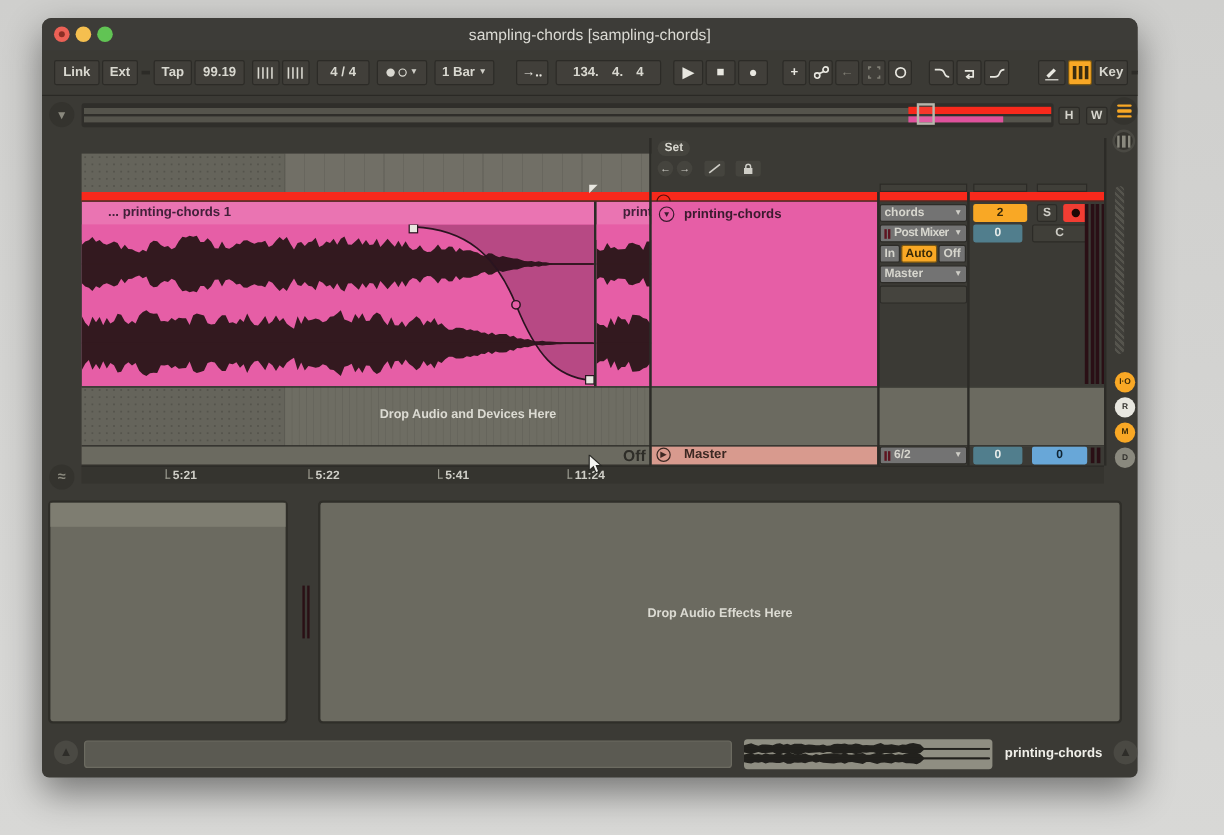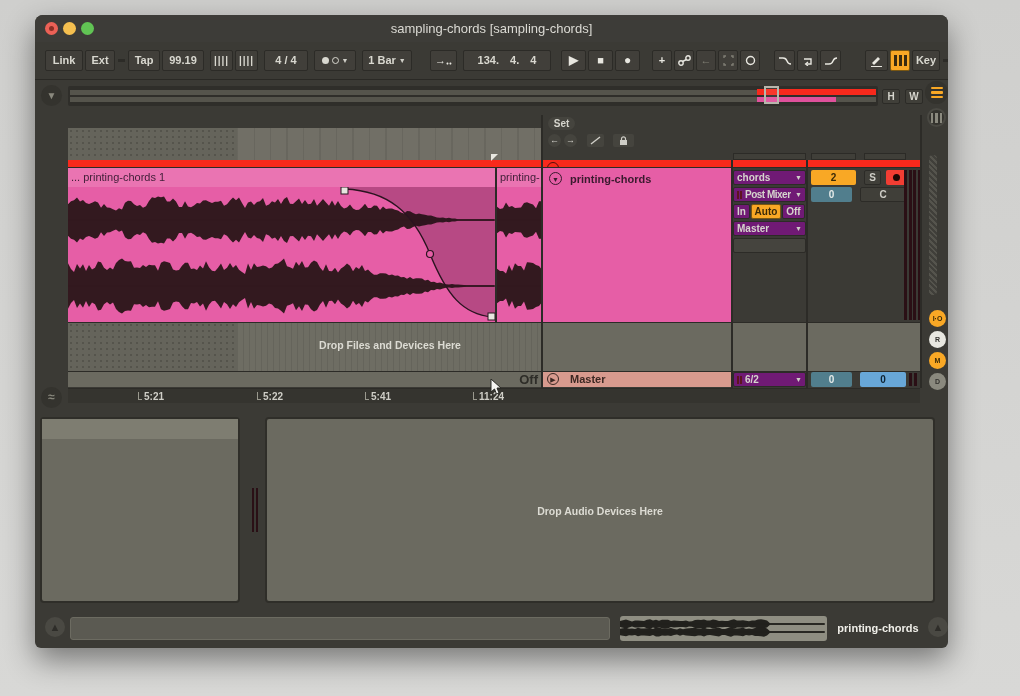--- a/index.html
+++ b/index.html
@@ -50,24 +50,24 @@
   .timelbl{position:absolute;top:2px;font-size:10px;font-weight:bold;color:#cfcec7;}
   .timelbl::before{content:"";display:inline-block;width:3px;height:7px;border-left:1px solid #9a998e;border-bottom:1px solid #9a998e;margin-right:2px;}
   
   .dots{background-image:radial-gradient(rgba(0,0,0,.16) 1px,transparent 1px);background-size:6px 6px;}
   .grid16{background-image:repeating-linear-gradient(90deg,rgba(0,0,0,.08) 0 1px,transparent 1px 16.5px);}
   
   .setpill{position:absolute;background:#45443e;border-radius:7px;color:#d6d5cd;font-size:10px;font-weight:bold;text-align:center;}
   .setcirc{position:absolute;width:13px;height:13px;border-radius:50%;background:#45443e;color:#cfcec7;font-size:9px;line-height:13px;text-align:center;}
   .setbox{position:absolute;height:13px;background:#45443e;border-radius:2px;display:flex;align-items:center;justify-content:center;}
   
-  .cliptitle{position:absolute;left:0;right:0;top:0;height:32px;background:#ea74b2;color:#43203a;font-size:11px;font-weight:normal;line-height:19px;padding-left:3px;white-space:nowrap;overflow:hidden;}
+  .cliptitle{position:absolute;left:0;right:0;top:0;height:32px;background:#ea74b2;color:#43203a;font-size:11px;font-weight:bold;line-height:19px;padding-left:22px;white-space:nowrap;overflow:hidden;}
   .clipbody{position:absolute;left:0;right:0;top:19px;bottom:0;background:#e65ea6;}
   
-  .ddl{height:15px;background:#701a75;border:1px solid #2c2b27;border-radius:2px;color:#d6d5cd;font-size:10px;font-weight:bold;display:flex;align-items:center;padding:0 3px;position:relative;}
+  .ddl{height:15px;background:#737373;border:1px solid #2c2b27;border-radius:2px;color:#d6d5cd;font-size:10px;font-weight:bold;display:flex;align-items:center;padding:0 3px;position:relative;}
   .ddl .arr{position:absolute;right:3px;font-size:7px;color:#cfcec7;}
   .minibars{display:inline-flex;gap:1px;margin-right:3px;}
   .minibars i{width:2px;height:8px;background:#5d1420;}
   .cell{position:absolute;border-radius:2px;font-size:10px;font-weight:bold;display:flex;align-items:center;justify-content:center;}
   .meterpair{position:absolute;display:flex;gap:2px;}
   .meterpair i{width:3px;background:#2a0f15;}
   .divv{position:absolute;background:#2c2b27;}
   .divh{position:absolute;background:#2c2b27;}
   .iocircle{position:absolute;width:17px;height:17px;border-radius:50%;font-size:7px;font-weight:bold;text-align:center;line-height:17px;}
   .scrollpill{position:absolute;left:894px;top:140px;width:8px;height:140px;border-radius:4px;background:#55544d;background-image:repeating-linear-gradient(45deg,rgba(0,0,0,.25) 0 2px,transparent 2px 4px);}
@@ -326,21 +326,21 @@
         <i></i>
         <i></i>
       </div>
     <div class="meterpair" style="left:878px;top:155px;height:150px">
         <i></i>
         <i></i>
       </div>
 
     <div class="abs dots" style="left:33px;top:307px;width:169px;height:50px;background-color:#65645b"></div>
     <div class="abs dots grid16" style="left:202px;top:307px;width:306px;height:50px;background-color:#6e6d63">
-      <div class="droptext" style="top:17px">Drop Files and Devices Here</div>
+      <div class="droptext" style="top:17px">Drop Audio and Devices Here</div>
     </div>
     <div class="abs" style="left:508px;top:307px;width:377px;height:50px;background:#6b6a60"></div>
 
     <div class="abs" style="left:33px;top:357px;width:475px;height:15px;background:#6b6a60">
       <span style="position:absolute;right:5px;top:0px;font-size:13px;font-weight:bold;color:#2e2d28">Off</span>
     </div>
     <div class="abs" style="left:508px;top:357px;width:188px;height:15px;background:#d89a8e">
       <span style="position:absolute;left:4px;top:1px;width:12px;height:12px;border-radius:50%;border:1.5px solid #3c2823;color:#3c2823;font-size:7px;text-align:center;line-height:12px">▶</span>
       <span style="position:absolute;left:27px;top:1px;font-size:11px;font-weight:bold;color:#3c2823">Master</span>
     </div>
@@ -389,21 +389,21 @@
     <div class="panel" style="left:5px;top:402px;width:200px;height:186px">
       <div style="position:absolute;left:0;top:0;right:0;height:20px;background:#7e7d71"></div>
     </div>
 
     <div class="meterpair" style="left:217px;top:473px;height:44px">
         <i style="width:2px"></i>
         <i style="width:2px"></i>
       </div>
 
     <div class="panel" style="left:230px;top:402px;width:670px;height:186px">
-      <div class="droptext" style="top:86px">Drop Audio Devices Here</div>
+      <div class="droptext" style="top:86px">Drop Audio Effects Here</div>
     </div>
 
     <div class="circbtn" style="left:10px;top:602px"><span>▲</span></div>
     <div class="statusbox" style="left:35px;top:602px;width:540px;height:23px"></div>
     <div class="wavebox" style="left:585px;top:601px;width:207px;height:25px">
       <svg id="wave3" width="205" height="24">
           <polygon fill="#22211d" points="0,5.0 3,4.3 6,3.4 9,4.6 12,5.4 15,4.5 18,4.4 21,4.7 24,5.1 27,3.7 30,3.3 33,4.6 36,3.8 39,4.8 42,3.7 45,3.7 48,3.7 51,4.9 54,4.4 57,4.7 60,5.0 63,5.1 66,4.4 69,5.4 72,5.3 75,4.1 78,3.8 81,4.0 84,3.5 87,4.5 90,4.4 93,3.5 96,4.1 99,5.0 102,4.8 105,5.1 108,5.1 111,4.1 114,3.2 117,4.6 120,4.6 123,4.2 126,4.8 129,5.3 132,4.4 135,4.6 138,3.5 141,3.2 144,3.8 147,4.5 150,7.3 153,7.3 156,7.3 159,7.3 162,7.3 165,7.3 168,7.3 171,7.3 174,7.3 177,7.3 180,7.3 183,7.3 186,7.3 189,7.3 192,7.3 195,7.3 198,7.3 201,7.3 204,7.3 204,8.7 201,8.7 198,8.7 195,8.7 192,8.7 189,8.7 186,8.7 183,8.7 180,8.7 177,8.7 174,8.7 171,8.7 168,8.7 165,8.7 162,8.7 159,8.7 156,8.7 153,8.7 150,8.7 147,11.5 144,12.2 141,12.8 138,12.5 135,11.4 132,11.6 129,10.7 126,11.2 123,11.8 120,11.4 117,11.4 114,12.8 111,11.9 108,10.9 105,10.9 102,11.2 99,11.0 96,11.9 93,12.5 90,11.6 87,11.5 84,12.5 81,12.0 78,12.2 75,11.9 72,10.7 69,10.6 66,11.6 63,10.9 60,11.0 57,11.3 54,11.6 51,11.1 48,12.3 45,12.3 42,12.3 39,11.2 36,12.2 33,11.4 30,12.7 27,12.3 24,10.9 21,11.3 18,11.6 15,11.5 12,10.6 9,11.4 6,12.6 3,11.7 0,11.0"></polygon>
           <rect fill="#22211d" x="0" y="7.3" width="205" height="1.4"></rect>
           <polygon fill="#22211d" points="0,12.8 3,12.2 6,11.8 9,12.8 12,12.4 15,12.9 18,11.7 21,12.5 24,12.5 27,12.2 30,12.1 33,13.0 36,11.6 39,11.6 42,12.6 45,12.3 48,12.6 51,11.9 54,13.1 57,13.5 60,12.3 63,13.2 66,12.4 69,12.2 72,12.0 75,11.8 78,12.4 81,12.6 84,11.6 87,12.8 90,13.0 93,12.4 96,12.0 99,11.4 102,12.9 105,12.9 108,12.1 111,11.3 114,12.4 117,12.6 120,12.2 123,11.7 126,13.1 129,12.5 132,13.0 135,11.9 138,12.0 141,11.8 144,11.2 147,12.6 150,15.3 153,15.3 156,15.3 159,15.3 162,15.3 165,15.3 168,15.3 171,15.3 174,15.3 177,15.3 180,15.3 183,15.3 186,15.3 189,15.3 192,15.3 195,15.3 198,15.3 201,15.3 204,15.3 204,16.7 201,16.7 198,16.7 195,16.7 192,16.7 189,16.7 186,16.7 183,16.7 180,16.7 177,16.7 174,16.7 171,16.7 168,16.7 165,16.7 162,16.7 159,16.7 156,16.7 153,16.7 150,16.7 147,19.4 144,20.8 141,20.2 138,20.0 135,20.1 132,19.0 129,19.5 126,18.9 123,20.3 120,19.8 117,19.4 114,19.6 111,20.7 108,19.9 105,19.1 102,19.1 99,20.6 96,20.0 93,19.6 90,19.0 87,19.2 84,20.4 81,19.4 78,19.6 75,20.2 72,20.0 69,19.8 66,19.6 63,18.8 60,19.7 57,18.5 54,18.9 51,20.1 48,19.4 45,19.7 42,19.4 39,20.4 36,20.4 33,19.0 30,19.9 27,19.8 24,19.5 21,19.5 18,20.3 15,19.1 12,19.6 9,19.2 6,20.2 3,19.8 0,19.2"></polygon>
           <rect fill="#22211d" x="0" y="15.3" width="205" height="1.4"></rect>

